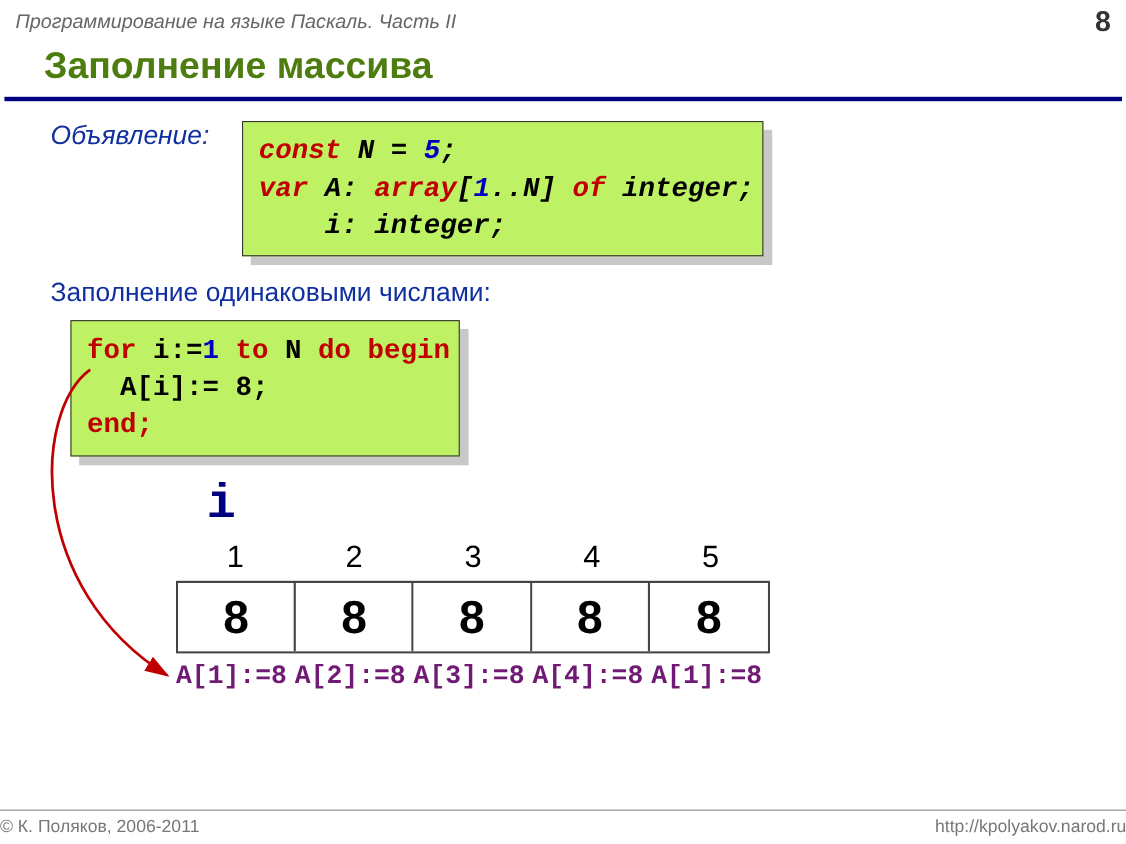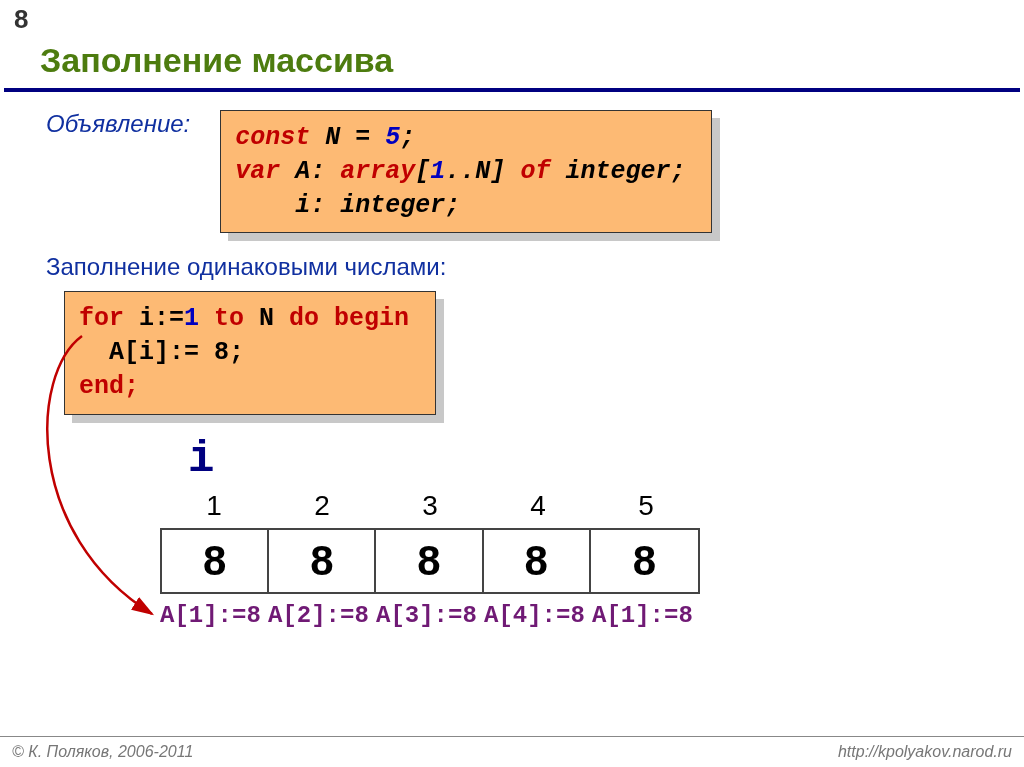--- a/index.html
+++ b/index.html
@@ -55,23 +55,23 @@
   }
   .codebox.c1 { margin-left: 12px; }
   .codebox.c2 { margin-left: 64px; margin-top: 6px; border-radius: 26px; }
   .shadow {
     position: absolute;
     top: 8px; left: 8px; right: -8px; bottom: -8px;
     background: #c8c8c8;
   }
   .code {
     position: relative;
-    background: #fdba74;
+    background: #bef264;
     border: 1.5px solid #333;
-    padding: 10px 26px 10px 14px;
+    padding: 10px 8px 10px 14px;
     font-family: "Courier New", monospace;
     font-size: 25px;
     font-weight: bold;
     line-height: 1.35;
     white-space: pre;
     color: #000;
   }
   .kw-red   { color: #c00000; }
   .kw-blue  { color: #0000c0; }
 
@@ -139,32 +139,32 @@
     pointer-events: none;
   }
 
   .footer {
     position: absolute;
     bottom: 0;
     left: 0; right: 0;
     border-top: 1px solid #888;
     display: flex;
     justify-content: space-between;
-    padding: 6px 12px;
+    padding: 6px 0;
     font-size: 16px;
-    font-style: italic;
     color: #777;
   }
 </style>
 </head>
 <body>
 
 
 
 <div class="header">
+  <span>Программирование на языке Паскаль. Часть II</span>
   <span class="page-num">8</span>
 </div>
 
 <div class="title">Заполнение массива</div>
 
 <div class="row1">
   <div class="section-label inline">Объявление:</div>
   <div class="codebox c1">
     <div class="shadow"></div>
     <div class="code"><span class="kw-red">const</span><span> N = </span><span class="kw-blue">5</span><span>;</span>

